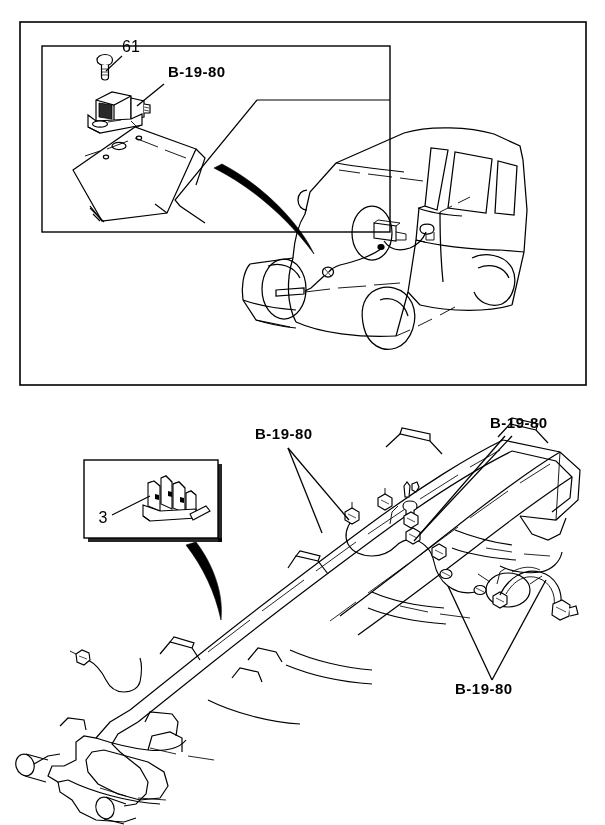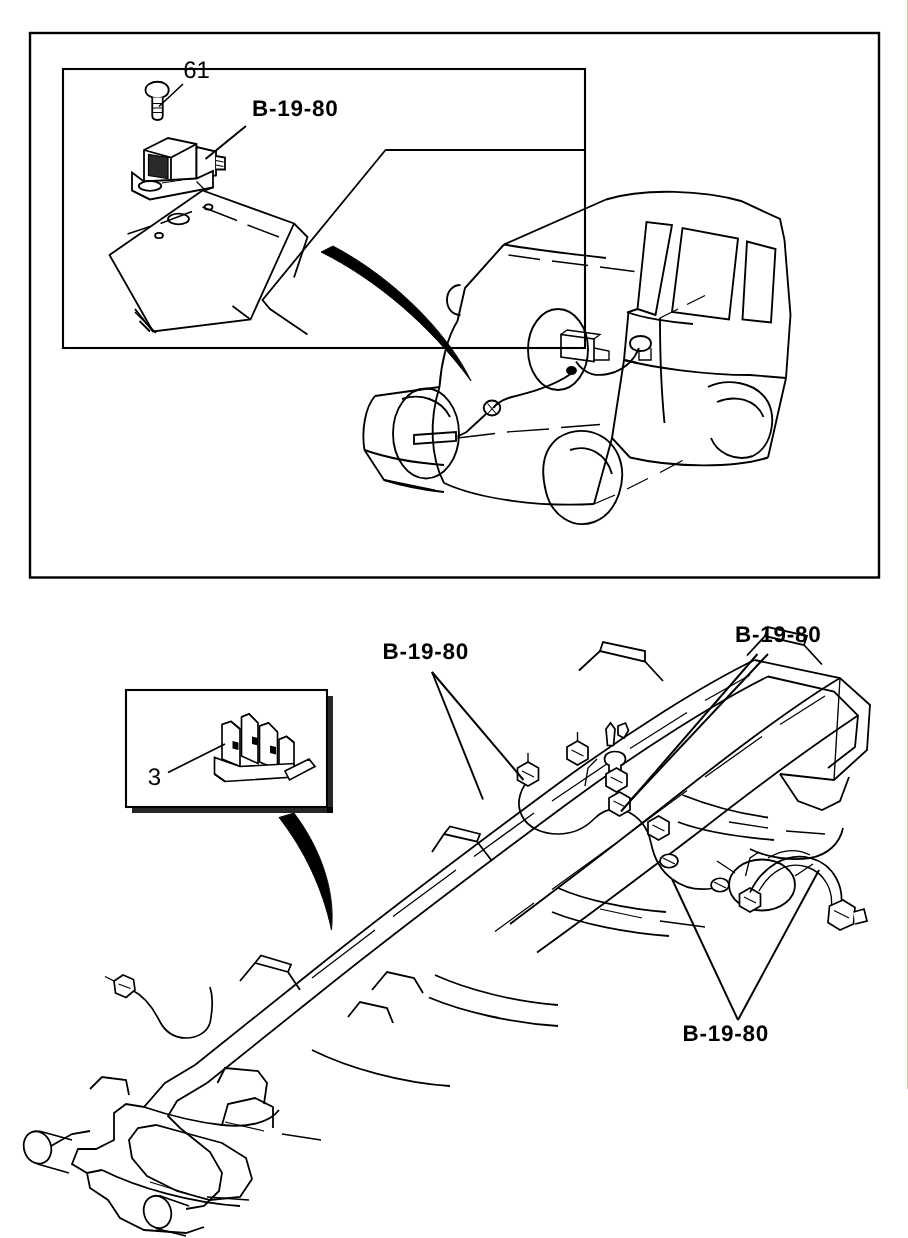--- a/index.html
+++ b/index.html
@@ -13,21 +13,21 @@
     height: 825px;
     position: relative;
     overflow: hidden;
     font-family: "Liberation Sans", sans-serif;
   }
   #page {
     position: absolute;
     left: 0; top: 0;
     width: 605px;
     height: 726px;
-    background: #a16207;
+    background: #bef264;
   }
   #page svg {
     display: block;
     width: 605px;
     height: 825px;
   }
   .lbl-bold {
     font-family: "Liberation Sans", sans-serif;
     font-weight: bold;
     font-size: 15px;

